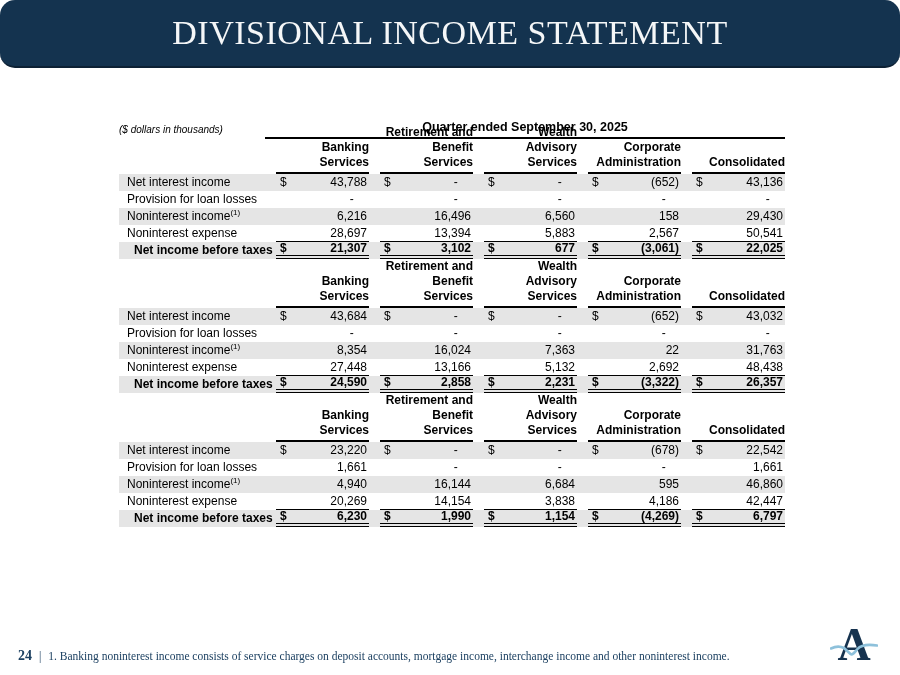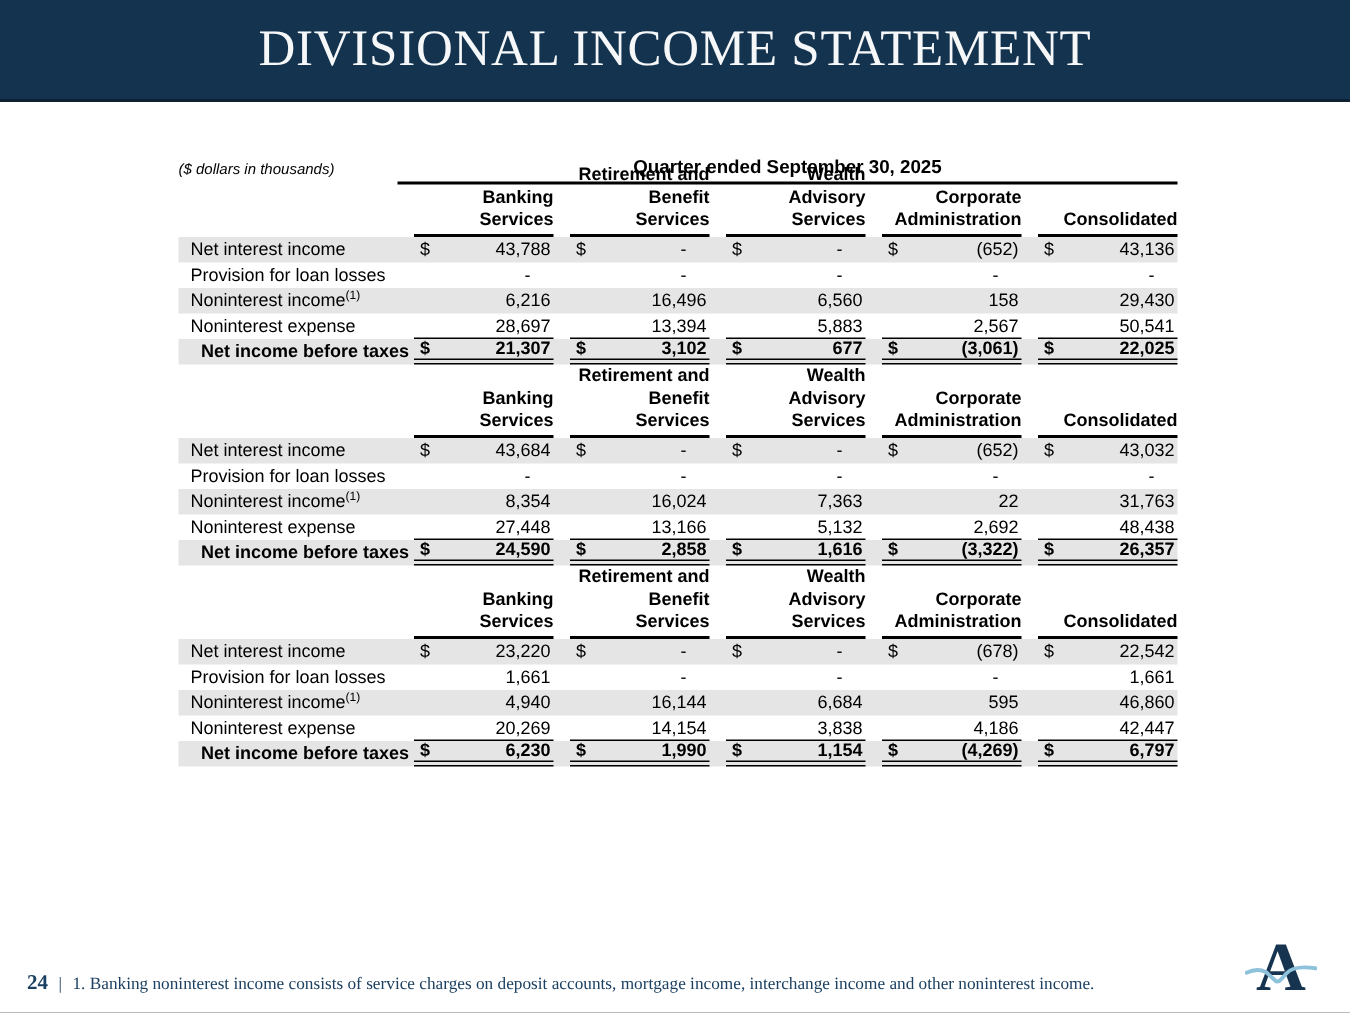--- a/index.html
+++ b/index.html
@@ -5,28 +5,28 @@
   html,body { margin:0; padding:0; background:#888; }
   .slide {
     position:relative; width:900px; height:675px; margin:0 auto;
     background:#ffffff; overflow:hidden;
     font-family:"Liberation Sans", sans-serif; color:#000;
   }
   
   .header-bar {
     position:absolute; top:0; left:0; width:900px; height:66px;
     background:#14334f; border-bottom:2px solid #0d2134;
-    display:flex; align-items:center; justify-content:center;
+    display:flex; align-items:center; justify-content:center;border-radius:15px;
   }
   .slide-title {
     font-family:"Liberation Serif", serif; font-weight:400;
     font-size:34px; letter-spacing:0.5px; color:#f5f7f8;
   }
   
-  .content { position:absolute; left:119px; top:104px; width:666px; }
+  .content { position:absolute; left:119px; top:120px; width:666px; }
   .fin-table { margin-bottom:12px; }
   .t-titlerow { display:flex; align-items:flex-end; }
   .t-units {
     width:146px; flex:none; font-size:10px; font-style:italic;
     line-height:14px; padding-bottom:2px;
   }
   .t-title {
     flex:1; text-align:center; font-weight:700; font-size:12.5px;
     line-height:15px; border-bottom:2px solid #000; padding-bottom:2px;
   }
@@ -347,21 +347,21 @@
         <div class="cell">
             <span class="d">$</span>
             <span class="v">24,590</span>
           </div>
         <div class="cell">
             <span class="d">$</span>
             <span class="v">2,858</span>
           </div>
         <div class="cell">
             <span class="d">$</span>
-            <span class="v">1,616</span>
+            <span class="v">2,231</span>
           </div>
         <div class="cell">
             <span class="d">$</span>
             <span class="v">(3,322)</span>
           </div>
         <div class="cell">
             <span class="d">$</span>
             <span class="v">26,357</span>
           </div>
       </div>

